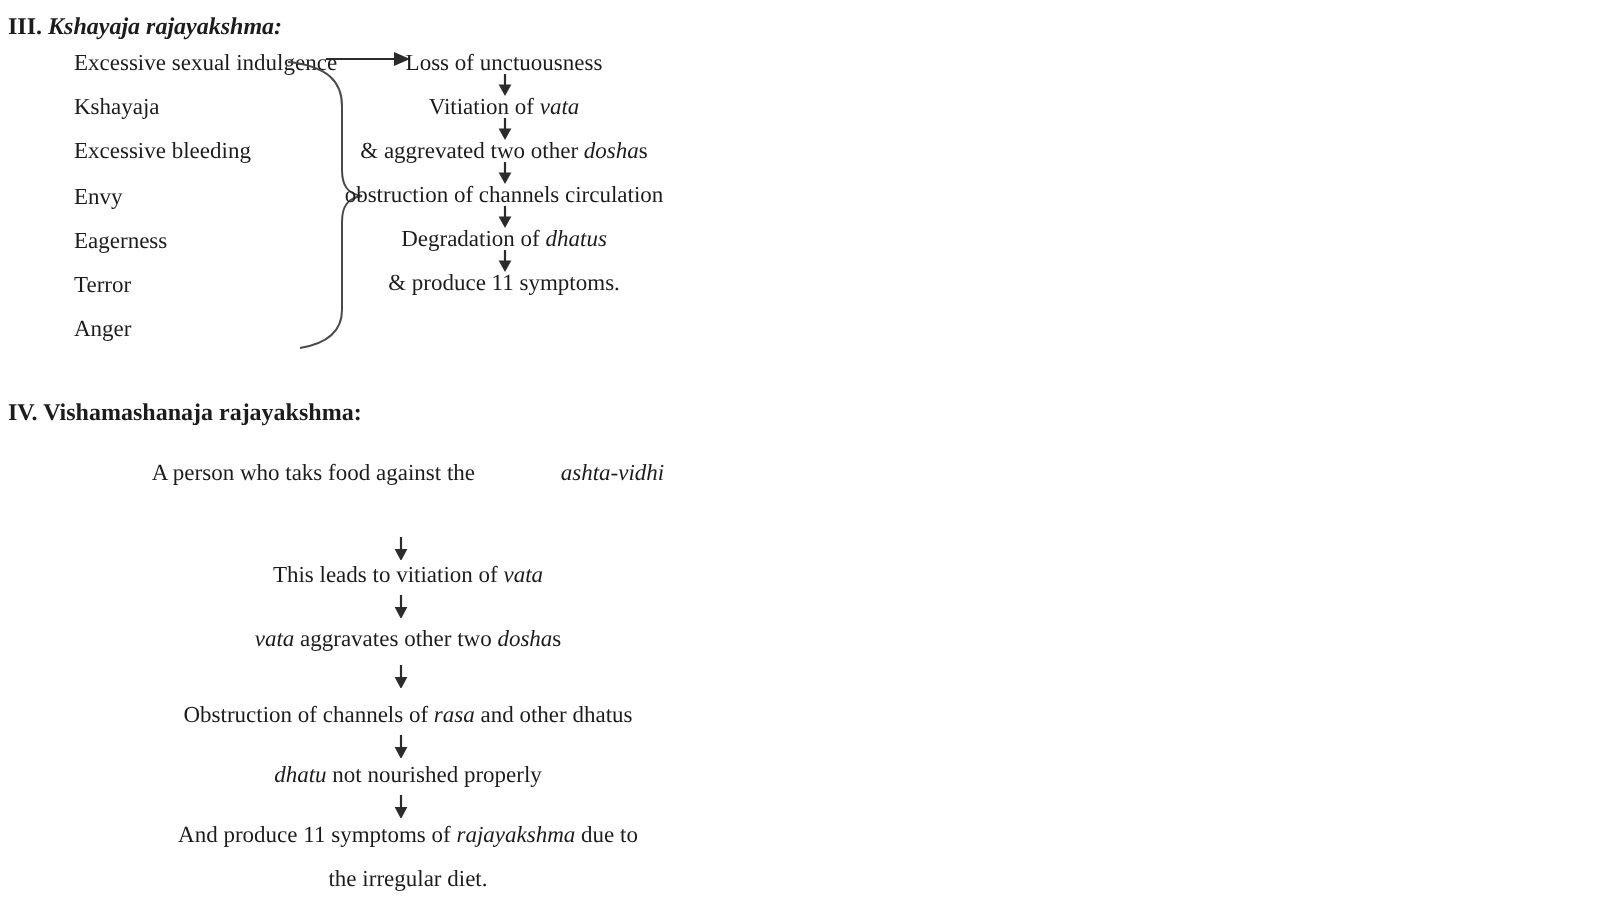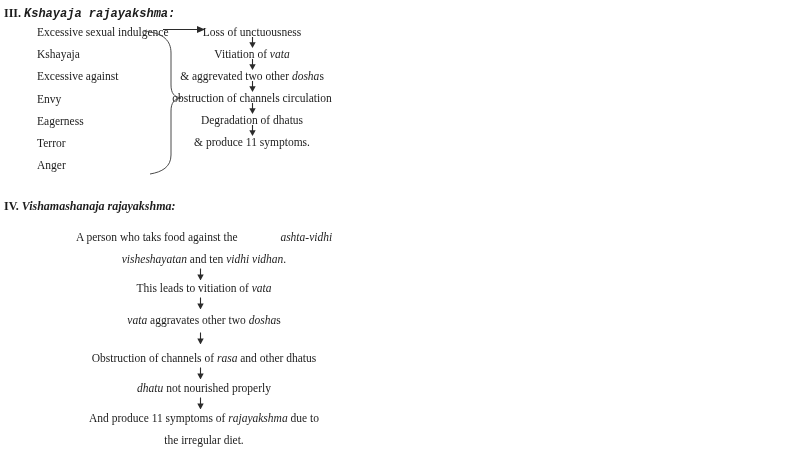--- a/index.html
+++ b/index.html
@@ -52,26 +52,26 @@
   .fillhead{fill:#2b2b2b;stroke:none;}
   #h-arrow{position:absolute;left:162px;top:24px;width:44px;height:11px;}
   #brace{position:absolute;left:142px;top:27px;width:42px;height:150px;}
   #brace path{stroke:#4a4a4a;stroke-width:1;fill:none;}
 </style>
 </head>
 <body>
 
 <div id="page">
 
-  <div id="heading-iii" class="heading"><span>III. </span><span style="font-style: italic; font-family: Liberation Mono, monospace;">Kshayaja rajayakshma:</span></div>
+  <div id="heading-iii" class="heading"><span>III. </span><span style="font-style: italic;">Kshayaja rajayakshma:</span></div>
 
   <div id="causes">
     <div class="cause">Excessive sexual indulgence</div>
     <div class="cause">Kshayaja</div>
-    <div class="cause">Excessive against</div>
+    <div class="cause">Excessive bleeding</div>
     <div class="cause">Envy</div>
     <div class="cause">Eagerness</div>
     <div class="cause">Terror</div>
     <div class="cause">Anger</div>
   </div>
 
   <svg id="brace" viewBox="0 0 42 150">
     <path d="M 2 4 C 22 6 29 14 29 26 L 29 58 C 29 66 32 70 39 71 C 32 72 29 76 29 84 L 29 128 C 29 140 20 145 8 147"></path>
   </svg>
 
@@ -101,33 +101,32 @@
         <path class="fillhead" d="M1.3 5.2 L7.7 5.2 L4.5 11 Z"></path>
       </svg>
     </div>
   <div class="flow-line s3-line" style="top:92px"><span>obstruction of channels circulation</span></div>
   <div class="v-arrow s3-arrow" style="top:103px">
       <svg viewBox="0 0 9 11" width="9" height="11">
         <path class="stroke" d="M4.5 0 V6"></path>
         <path class="fillhead" d="M1.3 5.2 L7.7 5.2 L4.5 11 Z"></path>
       </svg>
     </div>
-  <div class="flow-line s3-line" style="top:114px"><span>Degradation of </span><span style="">dhatus</span></div>
+  <div class="flow-line s3-line" style="top:114px"><span>Degradation of </span><span style="font-style: italic;">dhatus</span></div>
   <div class="v-arrow s3-arrow" style="top:125px">
       <svg viewBox="0 0 9 11" width="9" height="11">
         <path class="stroke" d="M4.5 0 V6"></path>
         <path class="fillhead" d="M1.3 5.2 L7.7 5.2 L4.5 11 Z"></path>
       </svg>
     </div>
   <div class="flow-line s3-line" style="top:136px"><span>&amp; produce 11 symptoms.</span></div>
 
-  <div id="heading-iv" class="heading"><span>IV. </span><span style="font-style: italic;">Vishamashanaja rajayakshma:</span></div>
+  <div id="heading-iv" class="heading"><span>IV. </span><span style="">Vishamashanaja rajayakshma:</span></div>
 
   <div class="flow-line s4-line" style="top:231px"><span>A person who taks food against the </span><span style="font-style: italic; margin-left: 40px;">ashta-vidhi</span></div>
-  <div class="flow-line s4-line" style="top:253px"><span style="font-style: italic;">visheshayatan</span><span> and ten </span><span style="font-style: italic;">vidhi vidhan</span><span>.</span></div>
   <div class="v-arrow s4-arrow" style="top:268px">
       <svg viewBox="0 0 9 11" width="9" height="12">
         <path class="stroke" d="M4.5 0 V7"></path>
         <path class="fillhead" d="M1.3 6 L7.7 6 L4.5 12 Z"></path>
       </svg>
     </div>
   <div class="flow-line s4-line" style="top:282px"><span>This leads to vitiation of </span><span style="font-style: italic;">vata</span></div>
   <div class="v-arrow s4-arrow" style="top:297px">
       <svg viewBox="0 0 9 11" width="9" height="12">
         <path class="stroke" d="M4.5 0 V7"></path>

